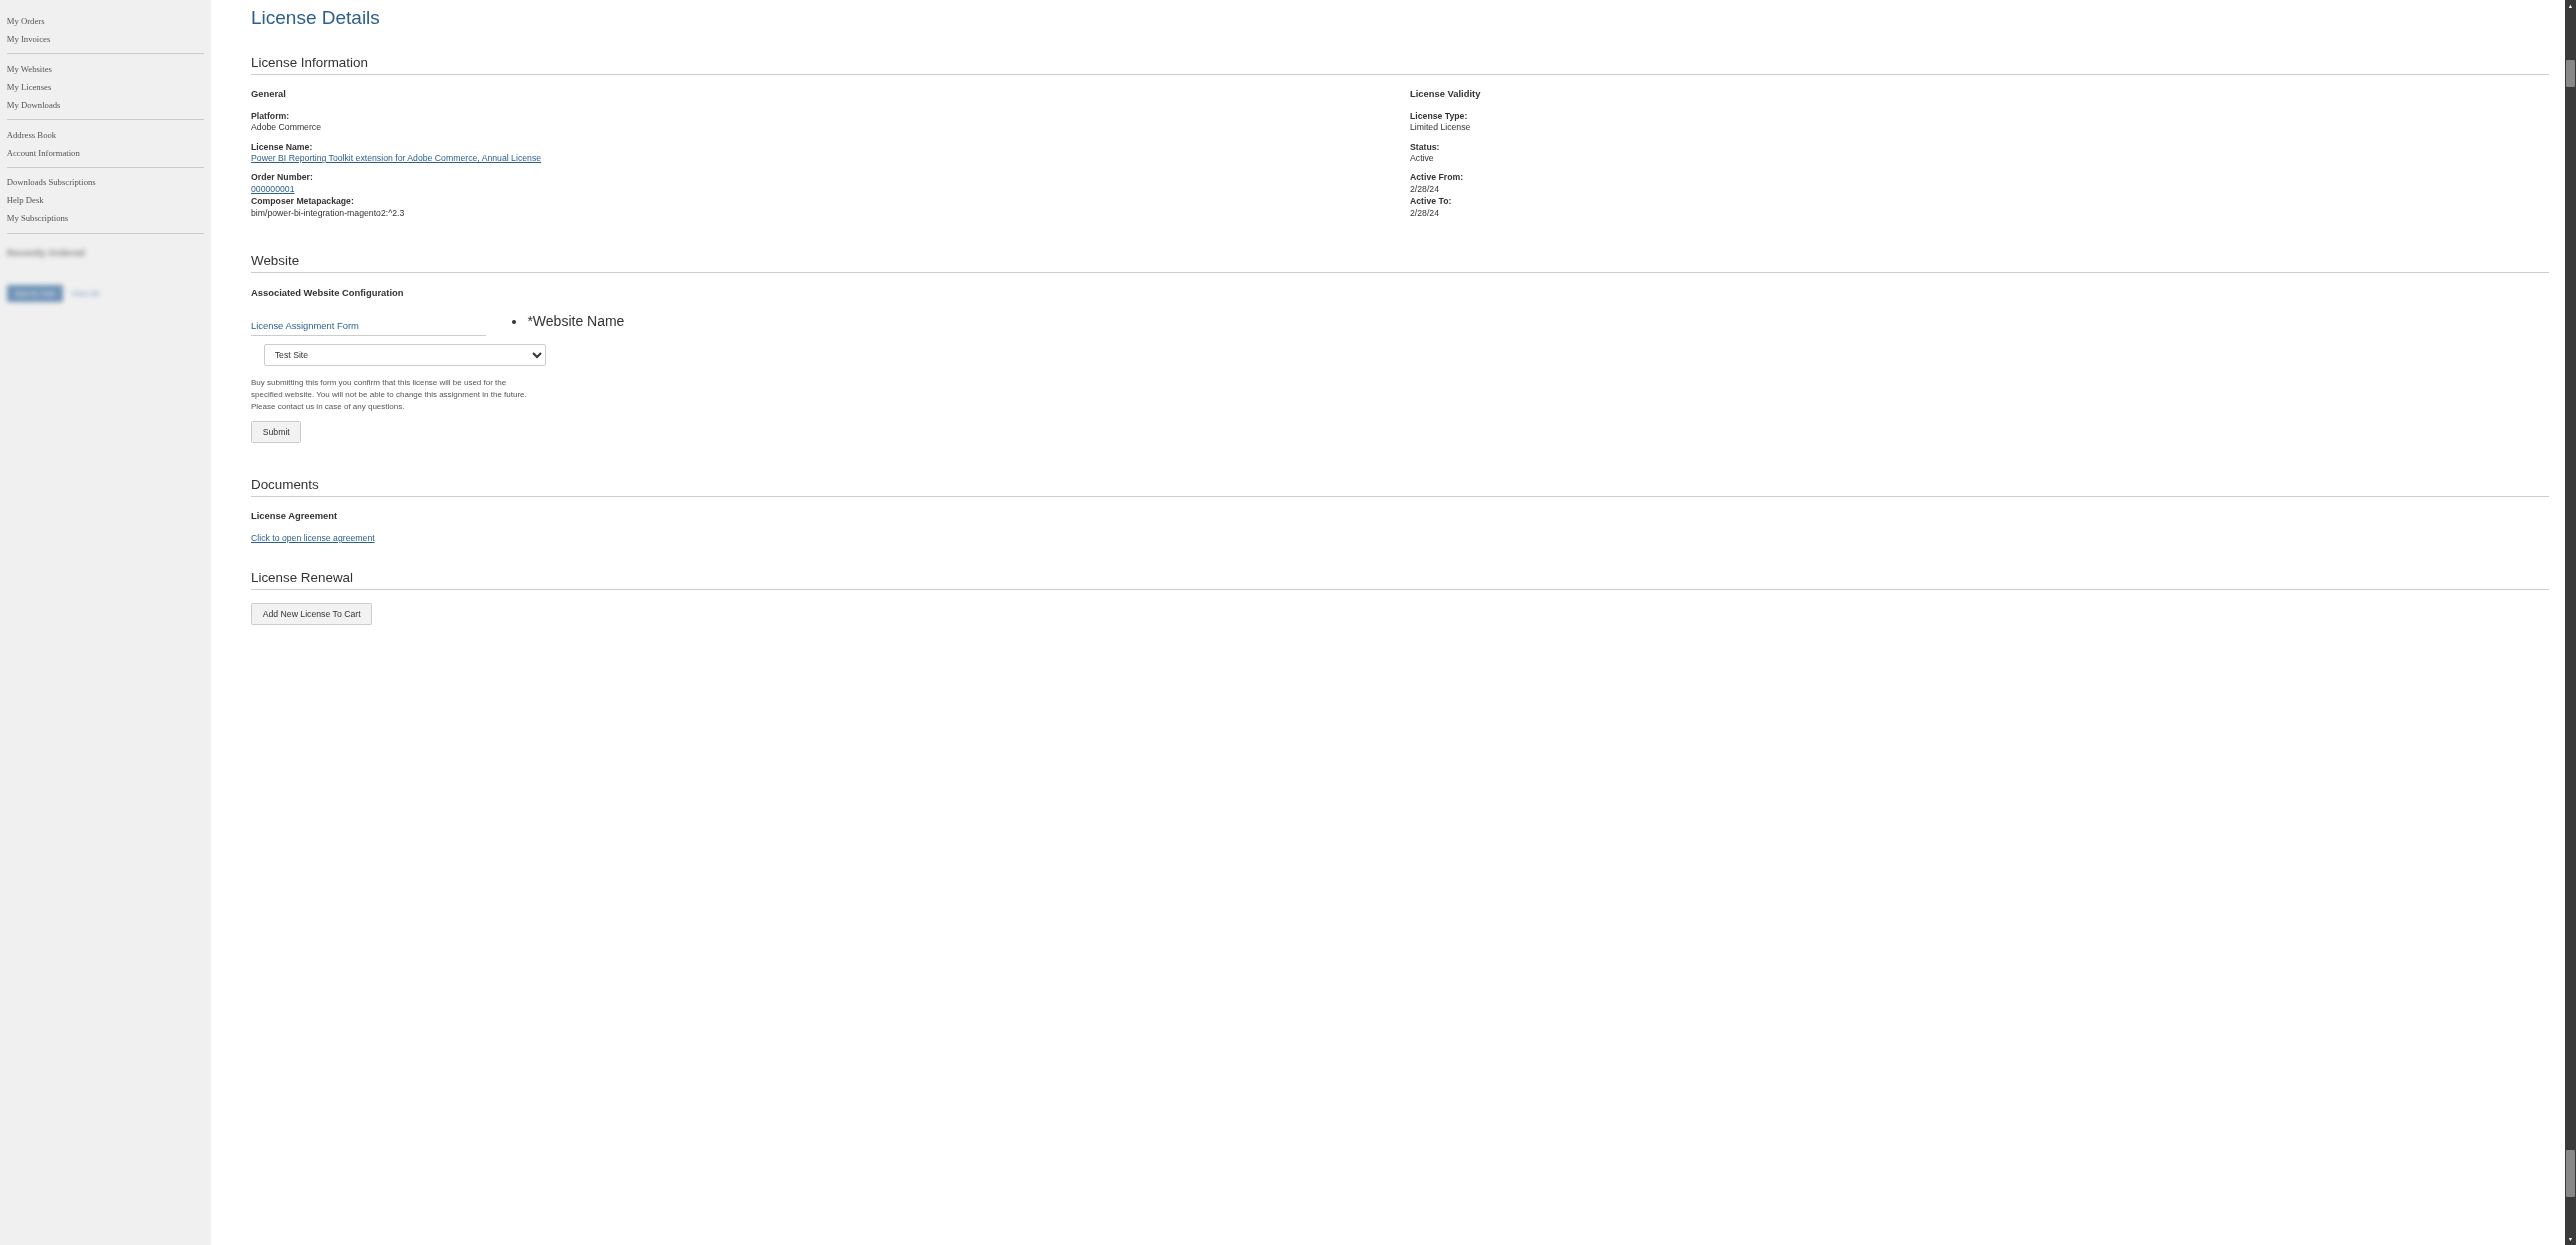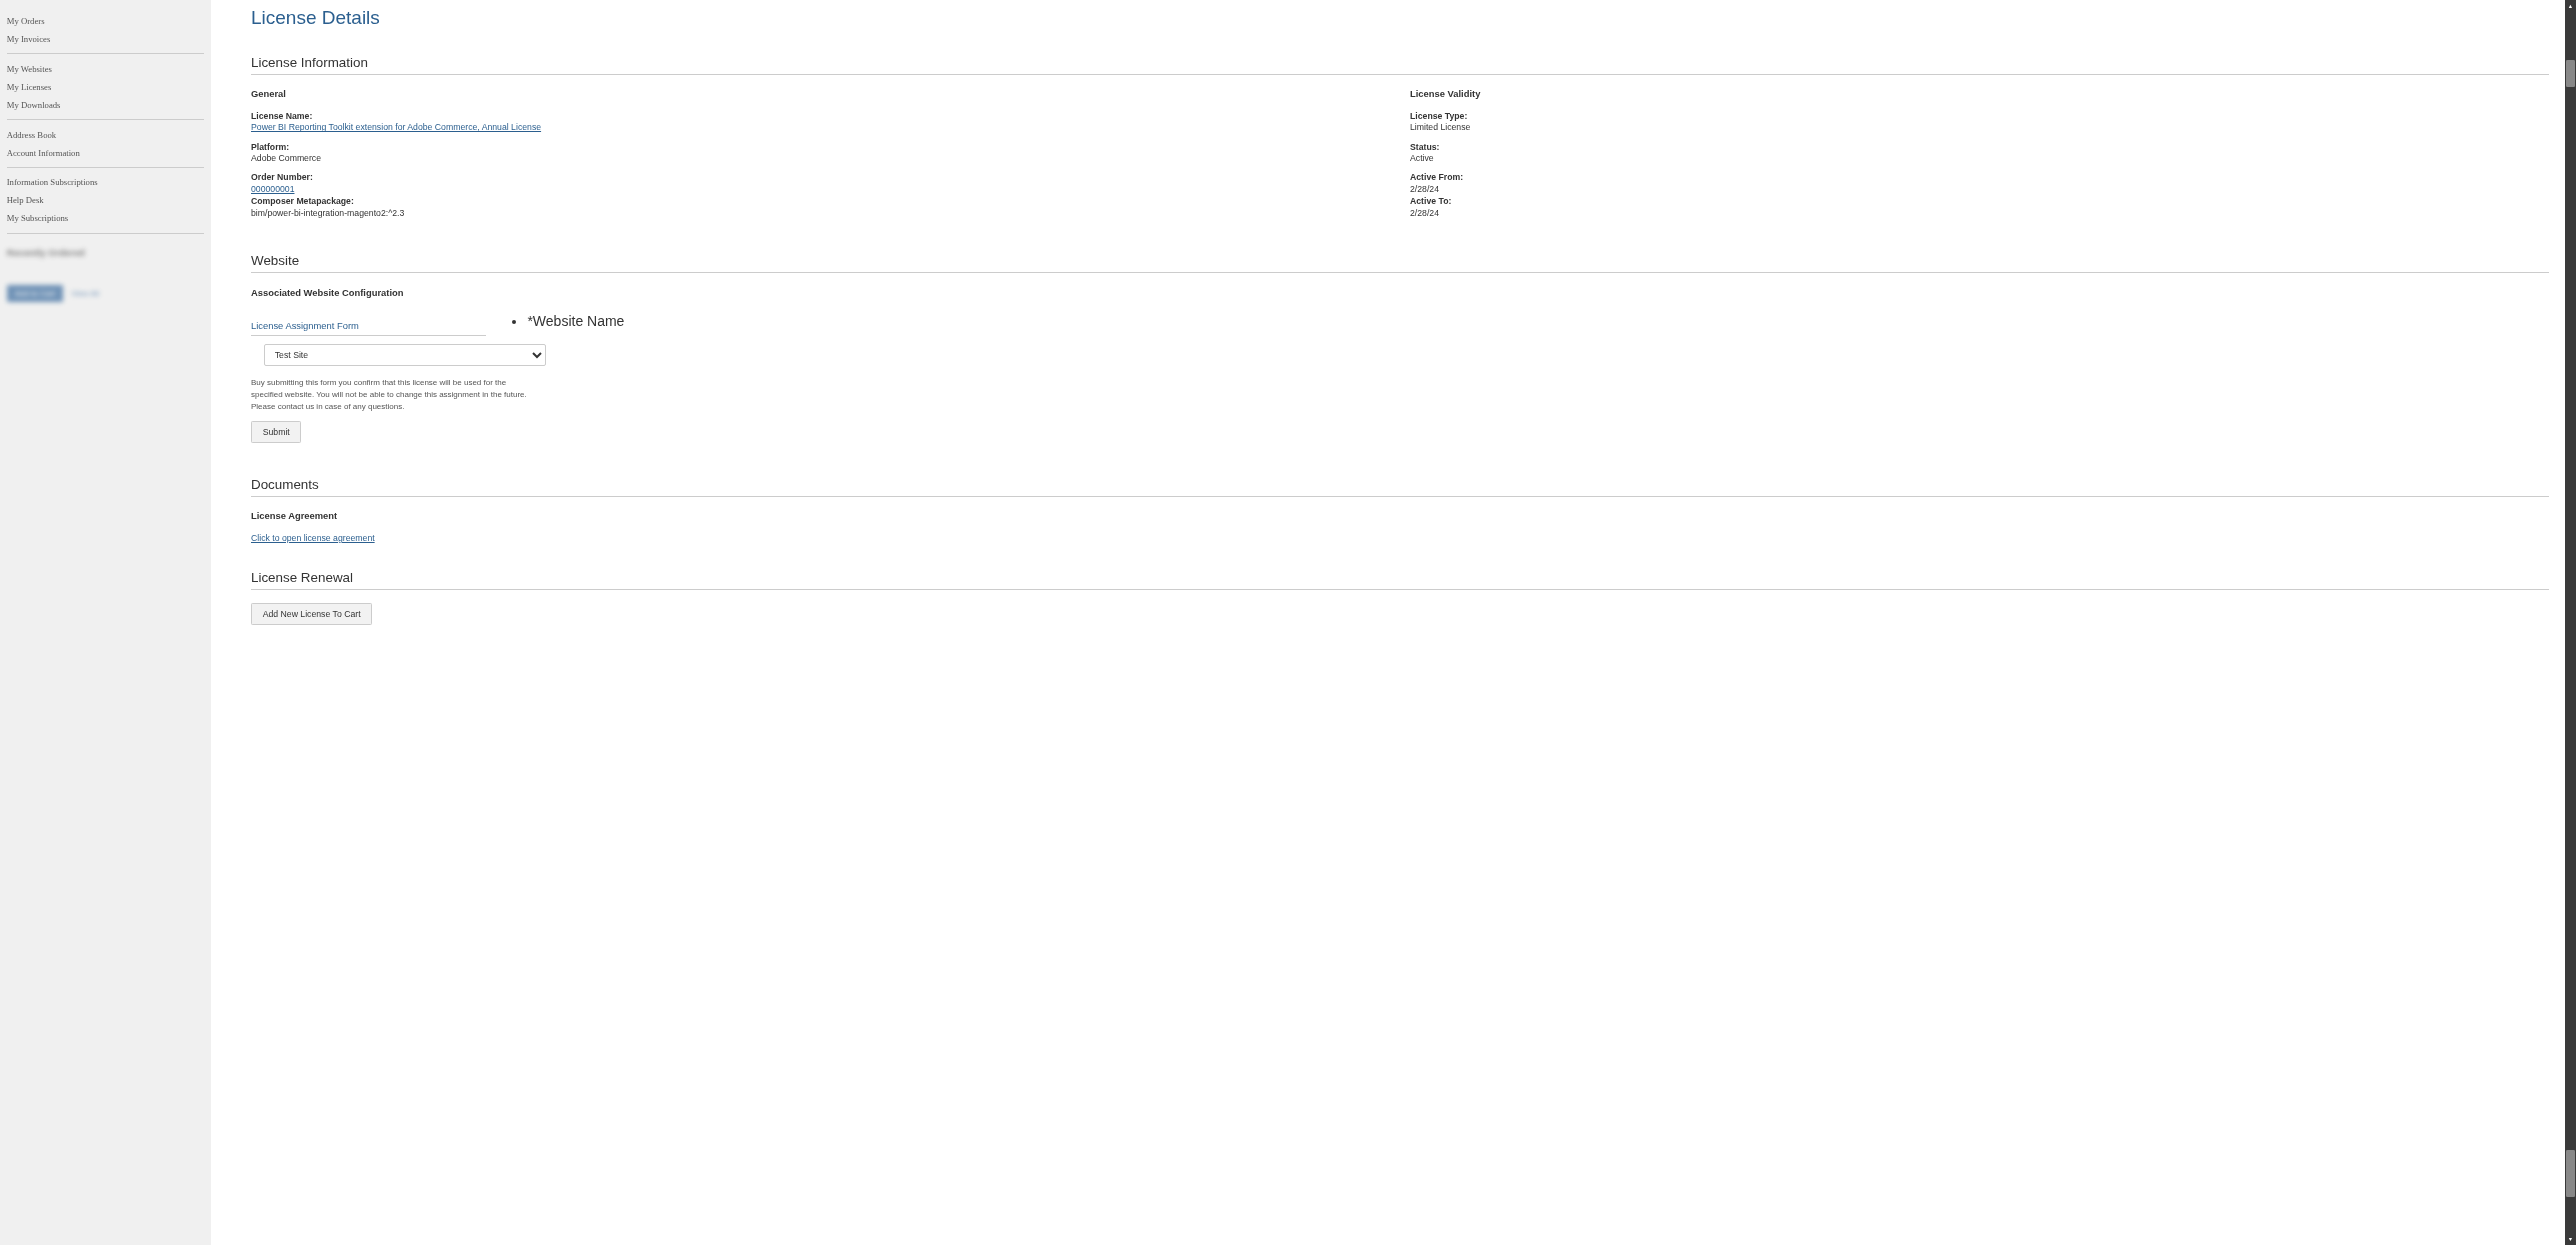--- a/index.html
+++ b/index.html
@@ -202,46 +202,46 @@
   <div class="sidebar-group">
     <div class="sidebar-item">My Websites</div>
     <div class="sidebar-item">My Licenses</div>
     <div class="sidebar-item">My Downloads</div>
   </div>
   <div class="sidebar-group">
     <div class="sidebar-item">Address Book</div>
     <div class="sidebar-item">Account Information</div>
   </div>
   <div class="sidebar-group">
-    <div class="sidebar-item">Information Subscriptions</div>
+    <div class="sidebar-item">Downloads Subscriptions</div>
     <div class="sidebar-item">Help Desk</div>
     <div class="sidebar-item">My Subscriptions</div>
   </div>
   <div class="blurred-section">
     <div class="blurred-heading">Recently Ordered</div>
     <div style="height:13.4px"></div>
     <span class="blurred-btn">Add to Cart</span>
     <span class="blurred-link">View All</span>
   </div>
 </aside>
 
 <main class="main">
   <h1 class="page-title">License Details</h1>
 
   <h2 class="section-title">License Information</h2>
   <div class="info-cols">
     <div class="info-col">
       <div class="subheading">General</div>
       <div class="field">
+        <div class="field-label">Platform:</div>
+        <div class="field-value">Adobe Commerce</div>
+      </div>
+      <div class="field">
         <div class="field-label">License Name:</div>
         <div class="field-value link">Power BI Reporting Toolkit extension for Adobe Commerce, Annual License</div>
-      </div>
-      <div class="field">
-        <div class="field-label">Platform:</div>
-        <div class="field-value">Adobe Commerce</div>
       </div>
       <div class="field">
         <div class="field-label">Order Number:</div>
         <div class="field-value link">000000001</div>
       </div>
       <div class="field" style="margin-top:-6.7px;">
         <div class="field-label">Composer Metapackage:</div>
         <div class="field-value">bim/power-bi-integration-magento2:^2.3</div>
       </div>
     </div>

